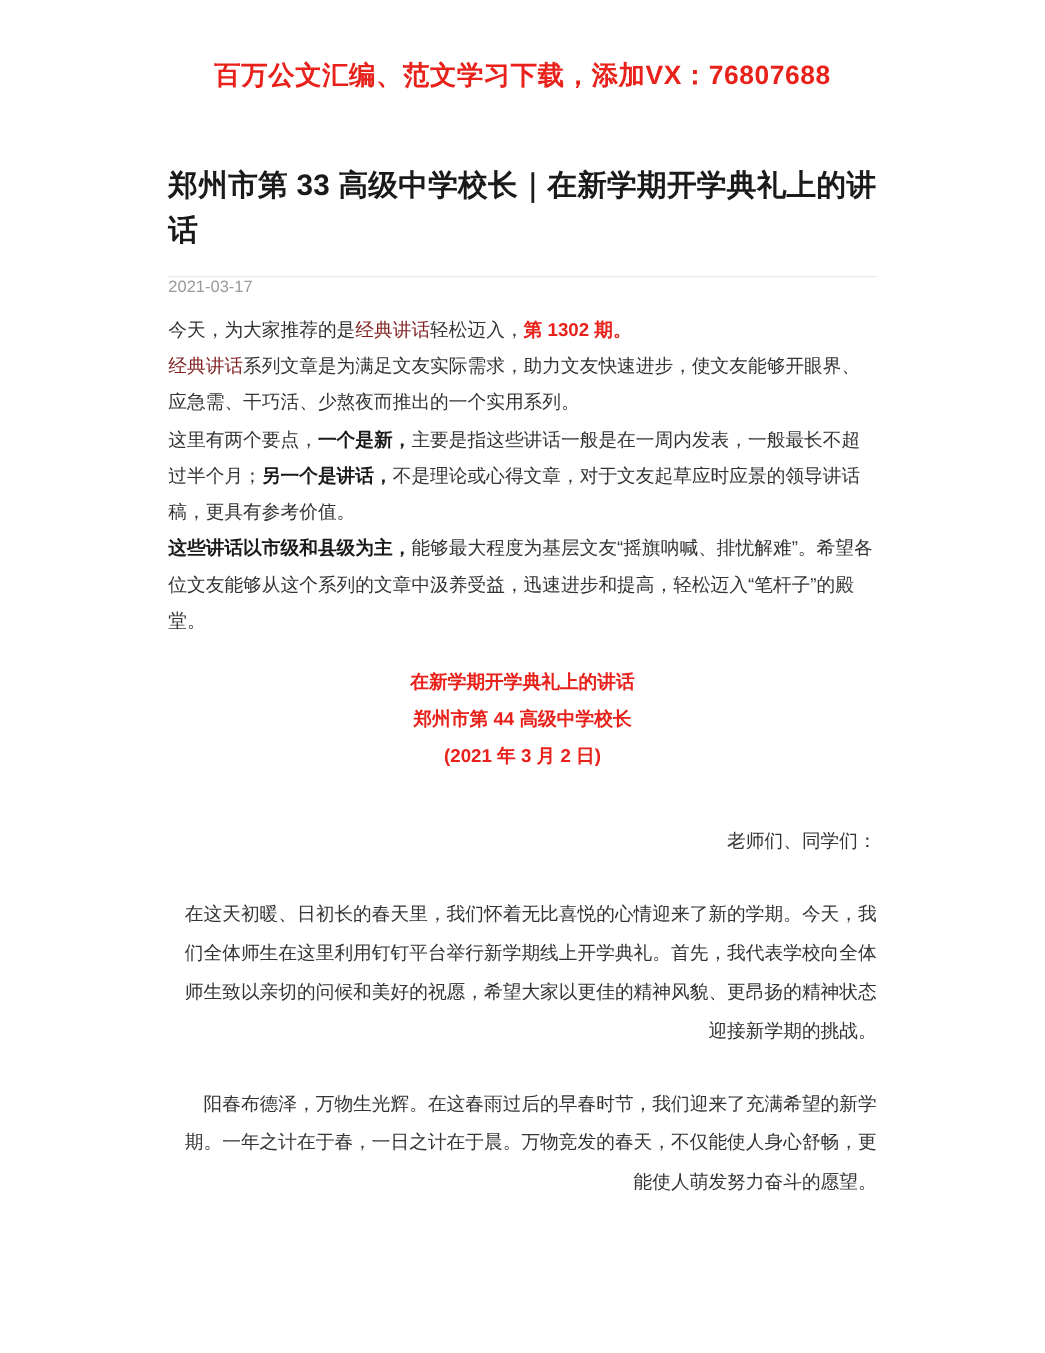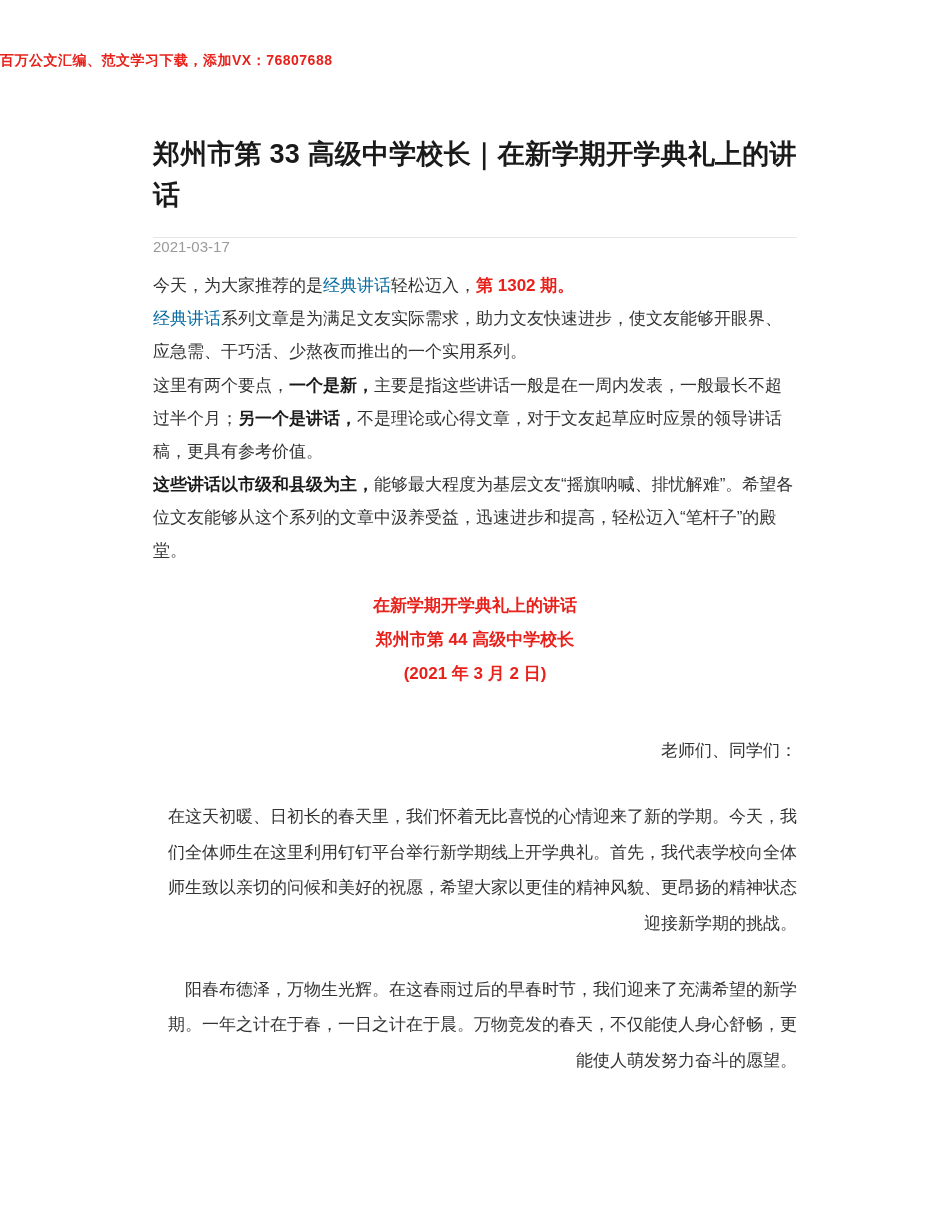--- a/index.html
+++ b/index.html
@@ -14,23 +14,23 @@
     color: #333333;
     overflow: hidden;
   }
   .page {
     position: relative;
     width: 950px;
     height: 1230px;
     box-sizing: border-box;
   }
   .banner {
-    text-align: left;
+    text-align: center;
     color: #e8211b;
-    font-size: 14px;
+    font-size: 24px;
     font-weight: 700;
     letter-spacing: 0.5px;
     padding-top: 52px;
   }
   .content {
     width: 644px;
     margin: 0 auto;
     padding-top: 46px;
   }
   .doc-title {
@@ -51,21 +51,21 @@
     margin-bottom: 14px;
   }
   .body-p {
     font-size: 17px;
     line-height: 1.95;
     color: #333333;
     margin: 0;
   }
   .serif {
     font-family: "Liberation Serif", "DejaVu Serif", serif;
-    color: #0369a1;
+    color: #7f1d1d;
   }
   .red-bold {
     color: #e8211b;
     font-weight: 700;
   }
   .b {
     font-weight: 700;
     color: #1a1a1a;
   }
   .center-red {

